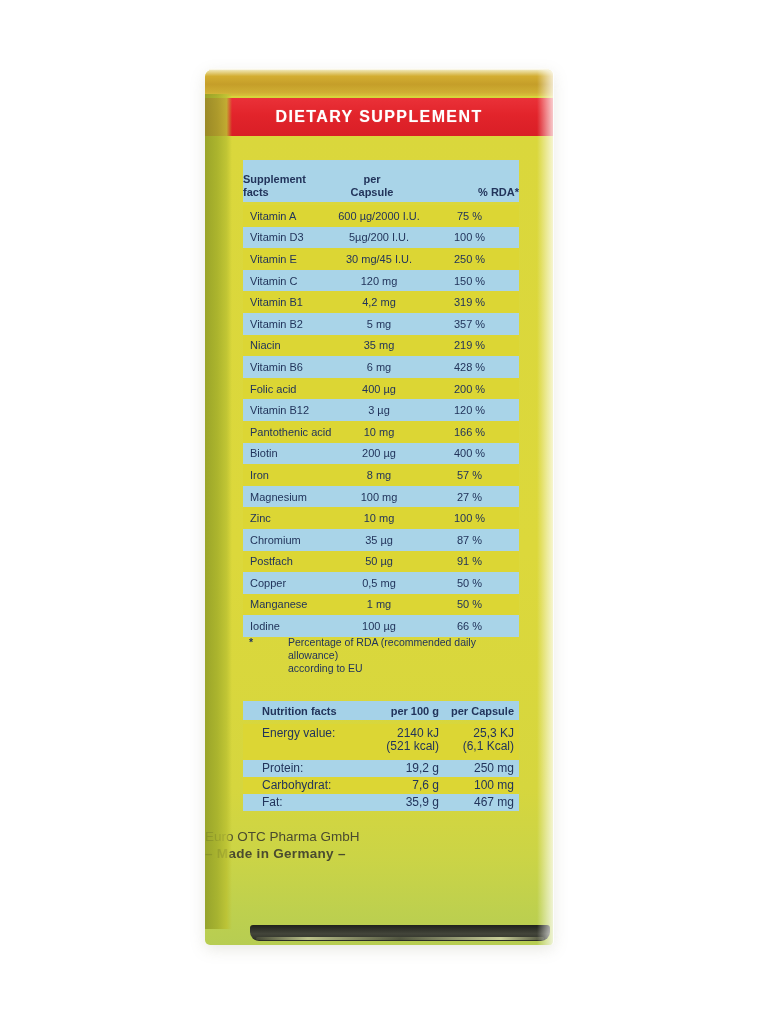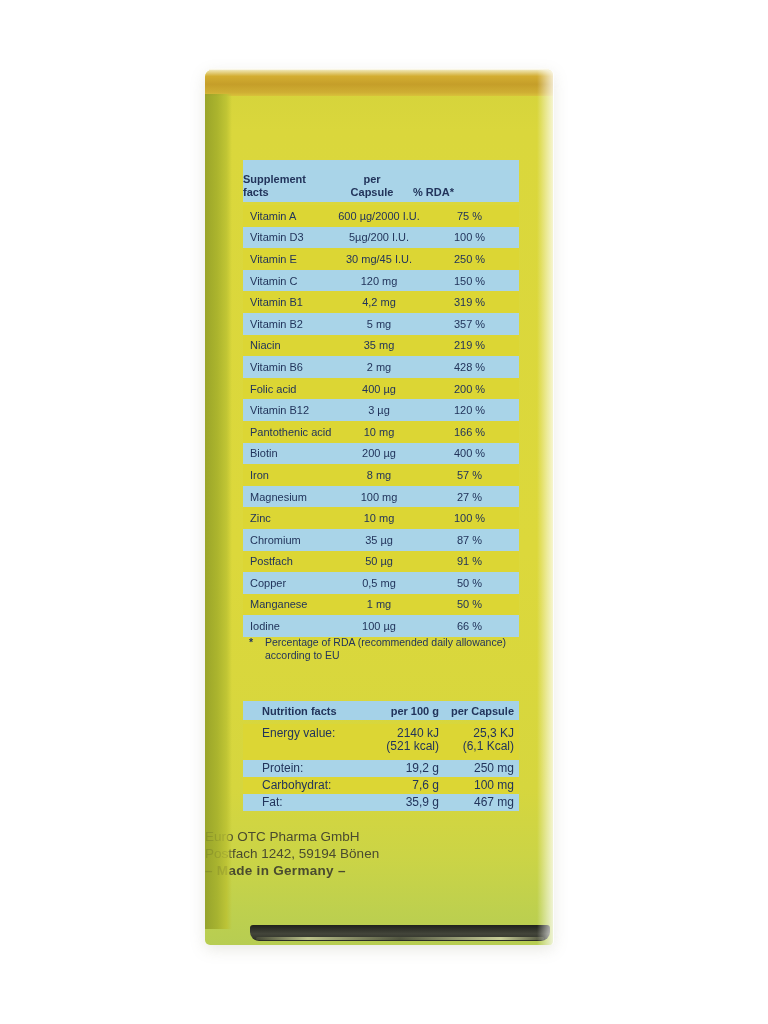--- a/index.html
+++ b/index.html
@@ -26,34 +26,34 @@
        display:flex;align-items:center;justify-content:center;}
   .banner-title{color:#ffffff;font-weight:bold;font-size:16px;letter-spacing:1.4px;
        text-shadow:0 0 1px rgba(255,255,255,.5);}
 
   
   .supp-table{position:absolute;left:38px;top:90px;width:276px;color:#22345b;}
   .s-header{height:35px;background:#a9d4e8;display:flex;align-items:flex-end;
        font-weight:bold;font-size:11px;line-height:12.5px;padding:3px 0 4px 0;margin-bottom:3px;}
   .s-header .hc1{flex:0 0 88px;}
   .s-header .hc2{flex:0 0 82px;text-align:center;}
-  .s-header .hc3{flex:1;text-align:left;}
+  .s-header .hc3{flex:1;text-align:right;}
   .s-header span{display:block;}
   .s-row{display:flex;align-items:center;height:21.6px;font-size:11px;white-space:nowrap;}
   .s-row.blue{background:#a9d4e8;}
   .s-row.yellow{background:#dcd634;}
   .s-row .c1{flex:0 0 88px;padding-left:7px;}
   .s-row .c2{flex:0 0 82px;text-align:center;}
   .s-row .c3{flex:1;text-align:center;}
 
   
   .footnote{position:absolute;left:44px;top:566px;width:258px;display:flex;
        font-size:10.5px;line-height:13px;color:#22345b;}
   .fn-mark{font-weight:bold;flex:0 0 16px;}
-  .fn-lines span{display:block;}
+  .fn-lines span{display:block;margin-left:23px;}
 
   
   .nut-table{position:absolute;left:38px;top:631px;width:276px;color:#22345b;}
   .n-header{height:19px;background:#a5d2e8;display:flex;align-items:center;
        font-weight:bold;font-size:11px;margin-bottom:4px;}
   .n-row{display:flex;align-items:center;font-size:12px;line-height:13px;min-height:17px;}
   .n-row.energy{align-items:flex-start;padding:3px 0 4px 0;min-height:29px;}
   .n-row.blue{background:#a9d4e8;}
   .n-row.yellow{background:#dcd634;}
   .nc1{flex:0 0 105px;padding-left:19px;}
@@ -75,20 +75,23 @@
   .box::before{content:"";position:absolute;left:4px;top:-2px;right:4px;height:3px;
        background:linear-gradient(180deg,rgba(255,255,255,.9),rgba(238,228,176,.6));border-radius:3px;}
 </style>
 </head>
 <body>
 
 <div class="stage">
   <div class="box">
     <div class="top-fold"></div>
 
+    <div class="red-band">
+      <span class="banner-title">DIETARY SUPPLEMENT</span>
+    </div>
 
     <div class="supp-table">
       <div class="s-header">
         <div class="hc1">
           <span>Supplement</span>
           <span>facts</span>
         </div>
         <div class="hc2">
           <span>per</span>
           <span>Capsule</span>
@@ -128,21 +131,21 @@
             <span class="c2">5 mg</span>
             <span class="c3">357 %</span>
           </div>
           <div class="s-row yellow">
             <span class="c1">Niacin</span>
             <span class="c2">35 mg</span>
             <span class="c3">219 %</span>
           </div>
           <div class="s-row blue">
             <span class="c1">Vitamin B6</span>
-            <span class="c2">2 mg</span>
+            <span class="c2">6 mg</span>
             <span class="c3">428 %</span>
           </div>
           <div class="s-row yellow">
             <span class="c1">Folic acid</span>
             <span class="c2">400 µg</span>
             <span class="c3">200 %</span>
           </div>
           <div class="s-row blue">
             <span class="c1">Vitamin B12</span>
             <span class="c2">3 µg</span>
@@ -236,21 +239,20 @@
           <div class="n-row blue">
             <div class="nc1">Fat:</div>
             <div class="nc2">35,9 g</div>
             <div class="nc3">467 mg</div>
           </div>
         </div>
     </div>
 
     <div class="address">
       <div>Euro OTC Pharma GmbH</div>
-      <div>Postfach 1242, 59194 Bönen</div>
       <div class="made">– Made in Germany –</div>
     </div>
 
     <div class="bottom-slot"></div>
     <div class="left-edge"></div>
     <div class="right-fade"></div>
   </div>
 </div>
 
 </body></html>

